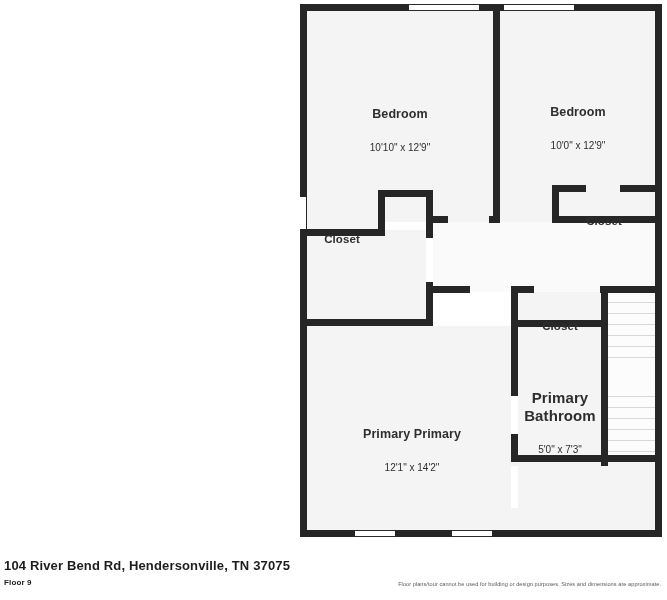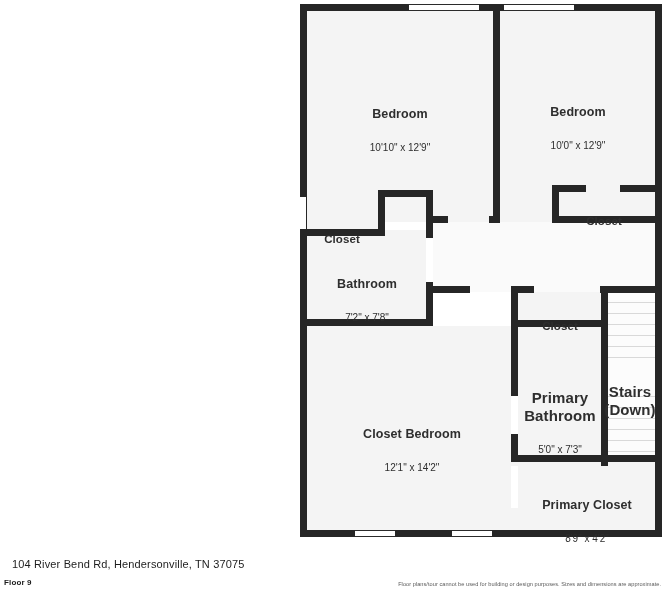--- a/index.html
+++ b/index.html
@@ -98,24 +98,24 @@
   #footer {
     position: absolute;
     left: 0;
     top: 548px;
     width: 667px;
     height: 52px;
     background: #ffffff;
   }
   #address {
     position: absolute;
-    left: 12px;
+    left: 4px;
     top: 10px;
-    font-size: 11px;
-    font-weight: normal;
+    font-size: 13px;
+    font-weight: bold;
     color: #1d1d1d;
     letter-spacing: 0.15px;
   }
   #floor-label {
     position: absolute;
     left: 4px;
     top: 30px;
     font-size: 8px;
     font-weight: bold;
     color: #1d1d1d;
@@ -226,47 +226,36 @@
     </div>
 
     <div class="label small" style="left:307px; top:214px; width:70px;">
       <span class="name">Closet</span>
     </div>
 
     <div class="label small" style="left:554px; top:196px; width:100px;">
       <span class="name">Closet</span>
     </div>
 
-    <div class="label" style="left:307px; top:258px; width:120px;">
-      <span class="name">Bathroom</span>
-      <span class="dims">7'2" x 7'8"</span>
-    </div>
 
     <div class="label small" style="left:518px; top:301px; width:84px;">
       <span class="name">Closet</span>
     </div>
 
     <div class="label" style="left:332px; top:408px; width:160px;">
-      <span class="name">Closet Bedroom</span>
+      <span class="name">Primary Primary</span>
       <span class="dims">12'1" x 14'2"</span>
     </div>
 
     <div class="label tiny" style="left:518px; top:370px; width:84px;">
       <span class="name">Primary Bathroom</span>
       <span class="dims">5'0" x 7'3"</span>
     </div>
 
-    <div class="label" style="left:518px; top:479px; width:138px;">
-      <span class="name">Primary Closet</span>
-      <span class="dims">8'9" x 4'2"</span>
-    </div>
-
-    <div class="label tiny" style="left:600px; top:364px; width:60px;">
-      <span class="name">Stairs (Down)</span>
-    </div>
+
 
   </div>
 
   <div id="footer">
     <div id="address">104 River Bend Rd, Hendersonville, TN 37075</div>
     <div id="floor-label">Floor 9</div>
     <div id="disclaimer">Floor plans/tour cannot be used for building or design purposes. Sizes and dimensions are approximate.</div>
   </div>
 
 </div>

